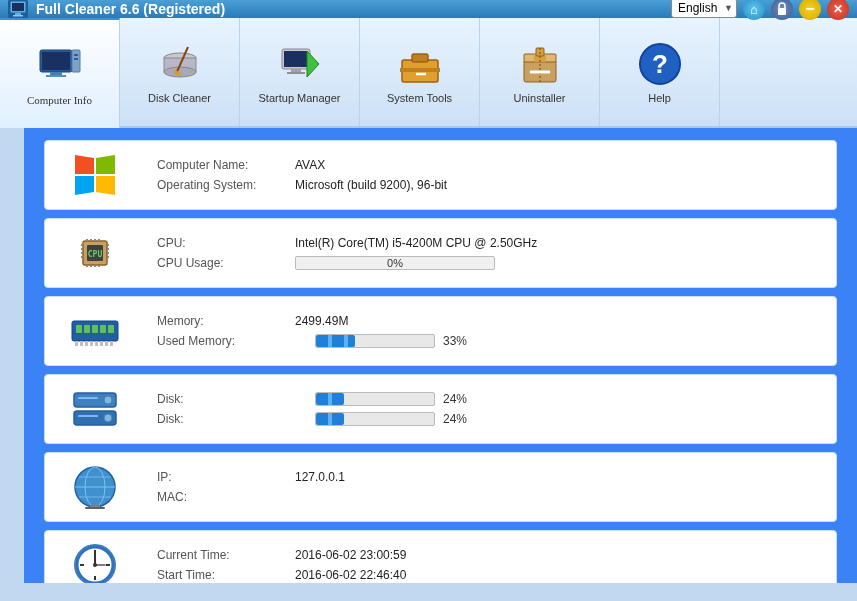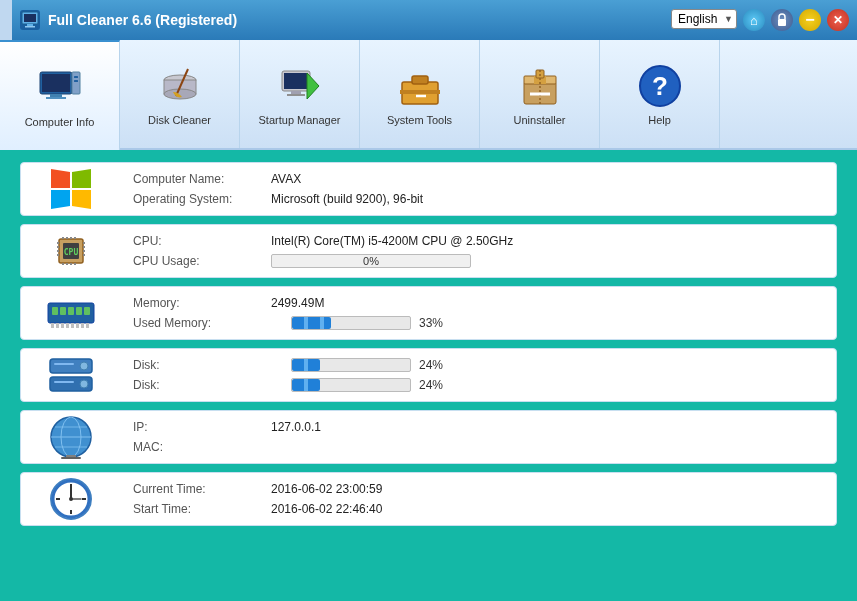--- a/index.html
+++ b/index.html
@@ -8,26 +8,25 @@
       font-size: 12px;
       background: #c0d8f0;
       width: 857px;
       height: 601px;
       overflow: hidden;
     }
 
     
     .title-bar {
       background: linear-gradient(to bottom, #4a9fd4, #2a7ab8);
-      height: 40px;
+      height: 18px;
       display: flex;
       align-items: center;
       padding: 0 8px;
       user-select: none;
-      margin-left: 12px;
     }
     .title-bar-icon {
       width: 20px;
       height: 20px;
       background: #1a5fa0;
       border-radius: 3px;
       margin-right: 8px;
       display: flex; align-items: center; justify-content: center;
       color: white; font-size: 11px; font-weight: bold;
     }
@@ -98,55 +97,57 @@
       gap: 4px;
       padding: 8px 4px;
       transition: background 0.1s;
     }
     .nav-item.active {
       background: linear-gradient(to bottom, #ffffff, #e0efff);
       border-top: 2px solid #3a90d0;
       border-bottom: none;
       margin-bottom: -2px;
       z-index: 1;
+      font-family: Liberation Serif, serif;
     }
     .nav-item-label {
       font-size: 11px;
       color: #333;
       text-align: center;
     }
     .nav-icon {
       width: 48px; height: 48px;
       display: flex; align-items: center; justify-content: center;
     }
 
     
     .main {
-      background: #14b8a6;
+      background: #3b82f6;
       padding: 12px 20px;
       height: calc(601px - 36px - 110px);
       overflow-y: auto;
+      margin-left: 24px;
     }
 
     
     .info-section {
       background: white;
       border: 1px solid #c8dff0;
       border-radius: 4px;
       margin-bottom: 8px;
       display: flex;
       align-items: stretch;
       min-height: 52px;
     }
     .info-icon-col {
       width: 100px;
       display: flex;
       align-items: center;
       justify-content: center;
-      padding: 0;
+      padding: 8px;
     }
     .info-icon {
       width: 52px;
       height: 52px;
       display: flex;
       align-items: center;
       justify-content: center;
     }
     .info-data-col {
       flex: 1;

